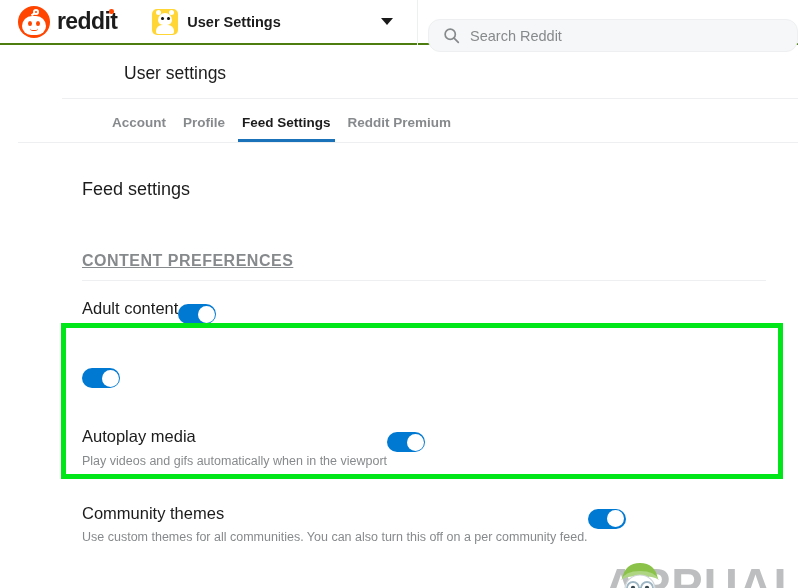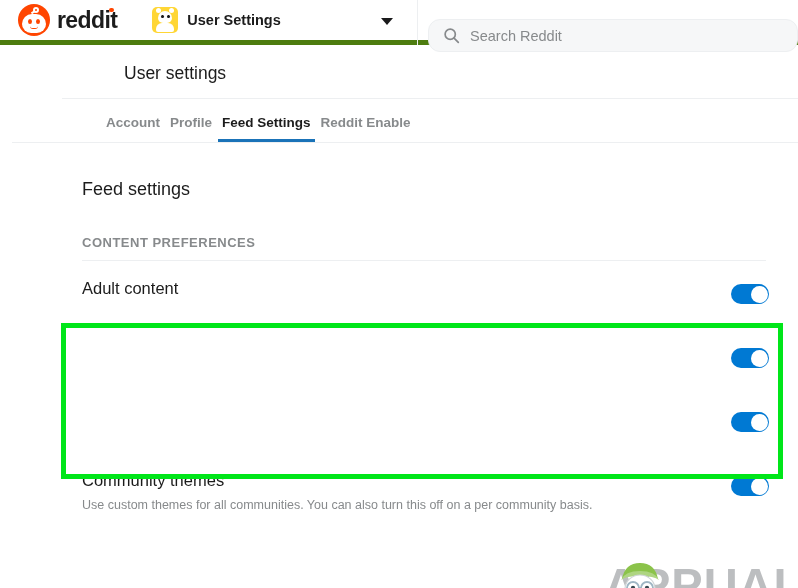--- a/index.html
+++ b/index.html
@@ -10,21 +10,21 @@
     font-family: "Liberation Sans", sans-serif;
     -webkit-font-smoothing: antialiased;
   }
 
   
   .header {
     position: relative;
     height: 45px;
     width: 798px;
     background: #ffffff;
-    border-bottom: 5px solid #4d7c0f;
+    border-bottom: 2px solid #4d7c0f;
     display: flex;
     align-items: center;
   }
   .logo-block {
     display: flex; align-items: center;
     margin-left: 18px;
     gap: 7px;
   }
   .snoo-logo {
     width: 32px; height: 32px; border-radius: 50%;
@@ -133,57 +133,57 @@
     padding: 18px 0 14px 112px;
     border-bottom: 1px solid #edeff1;
     margin-left: 62px;
   }
   .title-row-inner {
     font-size: 17.5px; font-weight: 500; color: #1c1c1c;
     margin-left: -50px;
   }
   .tabs {
     display: flex; align-items: flex-end;
-    gap: 10px;
+    gap: 17px;
     padding-left: 94px;
     height: 44px;
     border-bottom: 1px solid #edeff1;
-    margin-left: 12px;
+    margin-left: 18px;
   }
   .tab {
     font-size: 13.5px; font-weight: 700; color: #878a8c;
     padding-bottom: 12px; position: relative; white-space: nowrap;
     cursor: pointer;
   }
   .tab.active { color: #1c1c1c; }
   .tab.active::after {
     content: ""; position: absolute; left: -4px; right: -4px; bottom: 0;
     height: 3px; background: #1a73b8;
   }
 
   .content { padding-left: 82px; padding-right: 16px; }
   .section-title {
     font-size: 18px; font-weight: 500; color: #1c1c1c;
     margin-top: 36px;
   }
   .section-label {
-    font-size: 13px; font-weight: 700; color: #878a8c;
+    font-size: 16px; font-weight: 700; color: #878a8c;
     letter-spacing: 0.5px;
-    margin-top: 35px;
+    margin-top: 52px;
+    text-decoration: underline;
   }
   .thin-rule {
     height: 1px; background: #edeff1; margin-top: 10px;
     margin-right: 16px;
   }
 
   
   .rows { position: relative; }
   .setting-row {
     display: flex; align-items: flex-start;
-    justify-content: space-between;
     padding: 17px 0 16px 0;
     min-height: 64px;
   }
   .setting-texts { max-width: 640px; }
   .setting-name {
     font-size: 16.5px; font-weight: 500; color: #1c1c1c;
     line-height: 1.25;
   }
   .setting-desc {
     font-size: 12.5px; color: #878a8c; margin-top: 6px; line-height: 1.35;
@@ -273,21 +273,21 @@
 <div class="page">
 
   <div class="title-row">
     <div class="title-row-inner">User settings</div>
   </div>
 
   <div class="tabs">
     <div class="tab">Account</div>
     <div class="tab">Profile</div>
     <div class="tab active">Feed Settings</div>
-    <div class="tab">Reddit Enable</div>
+    <div class="tab">Reddit Premium</div>
   </div>
 
   <div class="content">
     <div class="section-title">Feed settings</div>
     <div class="section-label">CONTENT PREFERENCES</div>
     <div class="thin-rule"></div>
 
     <div class="rows">
 
       <div class="setting-row">
@@ -302,30 +302,32 @@
       <div class="setting-row">
         <div class="setting-texts">
         </div>
         <div class="toggle">
           <div class="knob"></div>
         </div>
       </div>
 
       <div class="setting-row">
         <div class="setting-texts">
+          <div class="setting-name">Autoplay media</div>
+          <div class="setting-desc">Play videos and gifs automatically when in the viewport</div>
         </div>
         <div class="toggle">
           <div class="knob"></div>
         </div>
       </div>
 
       <div class="setting-row">
         <div class="setting-texts">
           <div class="setting-name">Community themes</div>
-          <div class="setting-desc">Use custom themes for all communities. You can also turn this off on a per community basis.</div>
+          <div class="setting-desc">Use custom themes for all communities. You can also turn this off on a per community feed.</div>
         </div>
         <div class="toggle">
           <div class="knob"></div>
         </div>
       </div>
 
     </div>
   </div>
 
   <div class="green-box"></div>

